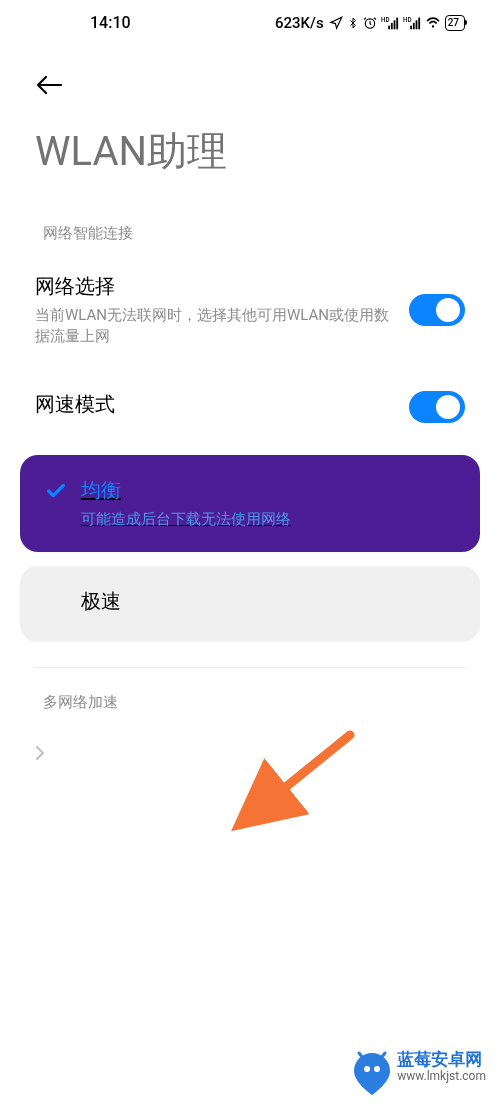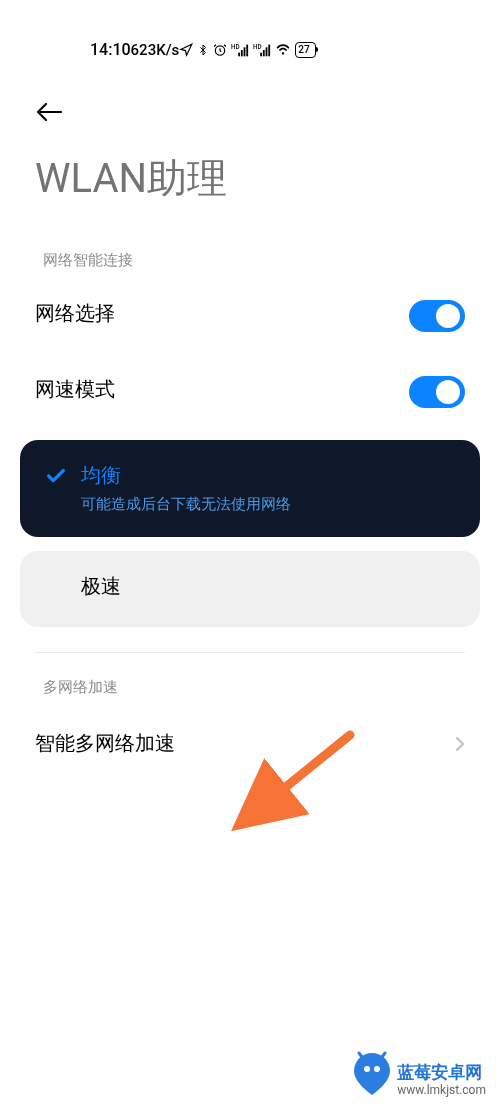--- a/index.html
+++ b/index.html
@@ -11,31 +11,31 @@
     body {
       width: 500px;
       height: 1111px;
       background: #ffffff;
       position: relative;
       overflow: hidden;
     }
     .status-bar {
       height: 45px;
       display: flex;
-      justify-content: flex-start;
+      justify-content: space-between;
       align-items: center;
       padding: 0 35px 0 90px;
       font-size: 16px;
       font-weight: 500;
       color: #000;
-      margin-top: 27px;
     }
     .status-right {
       display: flex;
       align-items: center;
+      gap: 5px;
       font-size: 15px;
     }
     .status-icons {
       display: flex;
       align-items: center;
       gap: 4px;
     }
     .back-button {
       padding: 30px 35px 15px;
       cursor: pointer;
@@ -94,21 +94,22 @@
     .option-card {
       margin: 10px 20px 14px;
       padding: 22px 25px;
       border-radius: 18px;
       background: #f0f0f0;
       display: flex;
       align-items: flex-start;
       cursor: pointer;
     }
     .option-card.selected {
-      background: #0f172a;
+      background: #4c1d95;
+      text-decoration: underline;
     }
     .option-check {
       width: 22px;
       height: 22px;
       margin-right: 14px;
       margin-top: 3px;
       flex-shrink: 0;
     }
     .option-content {
       flex: 1;
@@ -152,21 +153,21 @@
       position: absolute;
       top: 725px;
       left: 230px;
       pointer-events: none;
     }
     .watermark {
       position: absolute;
       bottom: 14px;
       right: 14px;
       display: flex;
-      align-items: flex-end;
+      align-items: flex-start;
       gap: 1px;
     }
     .watermark-icon {
       width: 48px;
       height: 48px;
       display: flex;
       align-items: center;
       justify-content: center;
     }
     .watermark-text {
@@ -252,20 +253,21 @@
   </svg>
 </div>
 
 <h1 class="page-title">WLAN助理</h1>
 
 <div class="section-label">网络智能连接</div>
 
 <div class="setting-item">
   <div class="setting-text">
     <div class="setting-title">网络选择</div>
+    <div class="setting-desc">当前WLAN无法联网时，选择其他可用WLAN或使用数据流量上网</div>
   </div>
   <div class="toggle"></div>
 </div>
 
 <div class="setting-item">
   <div class="setting-text">
     <div class="setting-title">网速模式</div>
   </div>
   <div class="toggle"></div>
 </div>
@@ -287,21 +289,20 @@
   <div class="option-content">
     <div class="option-title">极速</div>
   </div>
 </div>
 
 <div class="divider"></div>
 
 <div class="section-label">多网络加速</div>
 
 <div class="nav-item">
-  <div class="nav-title">智能多网络加速</div>
   <svg class="chevron" width="10" height="16" viewBox="0 0 10 16" fill="none" stroke="#c0c0c0" stroke-width="2" stroke-linecap="round">
       <path d="M2 2l6 6-6 6"></path>
     </svg>
 </div>
 
 <div class="arrow-annotation">
   <svg width="130" height="110" viewBox="0 0 130 110">
     <defs>
       <marker id="arrowhead" markerWidth="8" markerHeight="8" refX="6" refY="4" orient="auto">
         <polygon points="0 0, 8 4, 0 8" fill="#f47335"></polygon>

